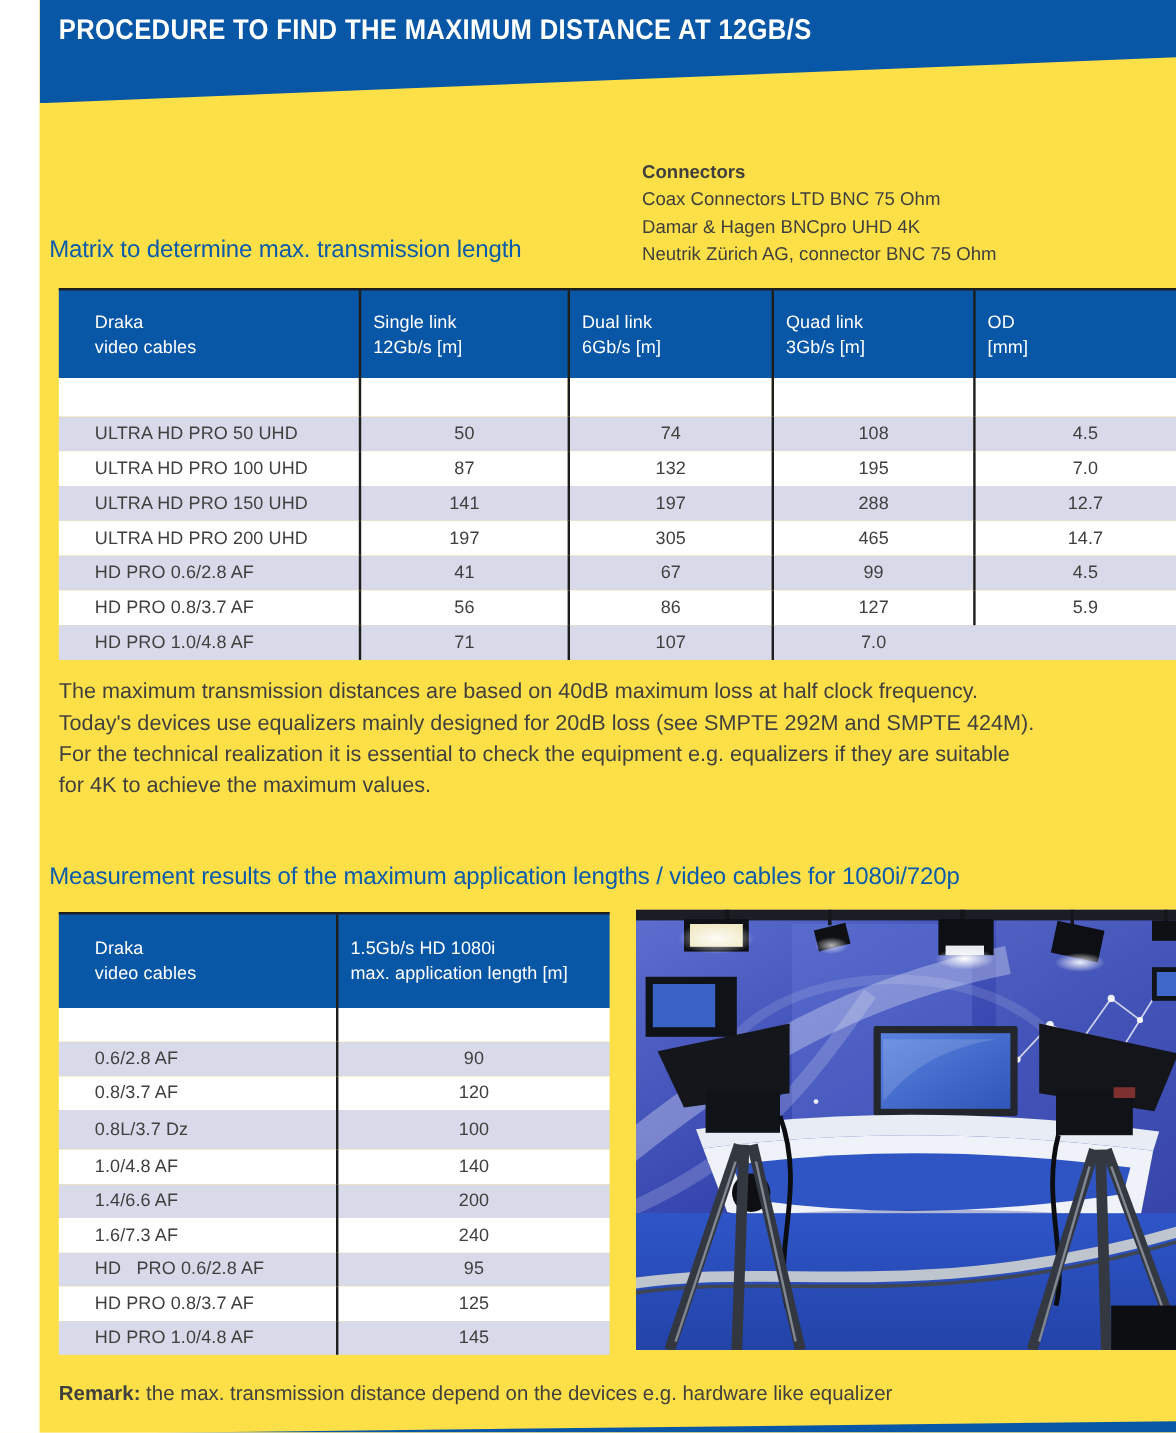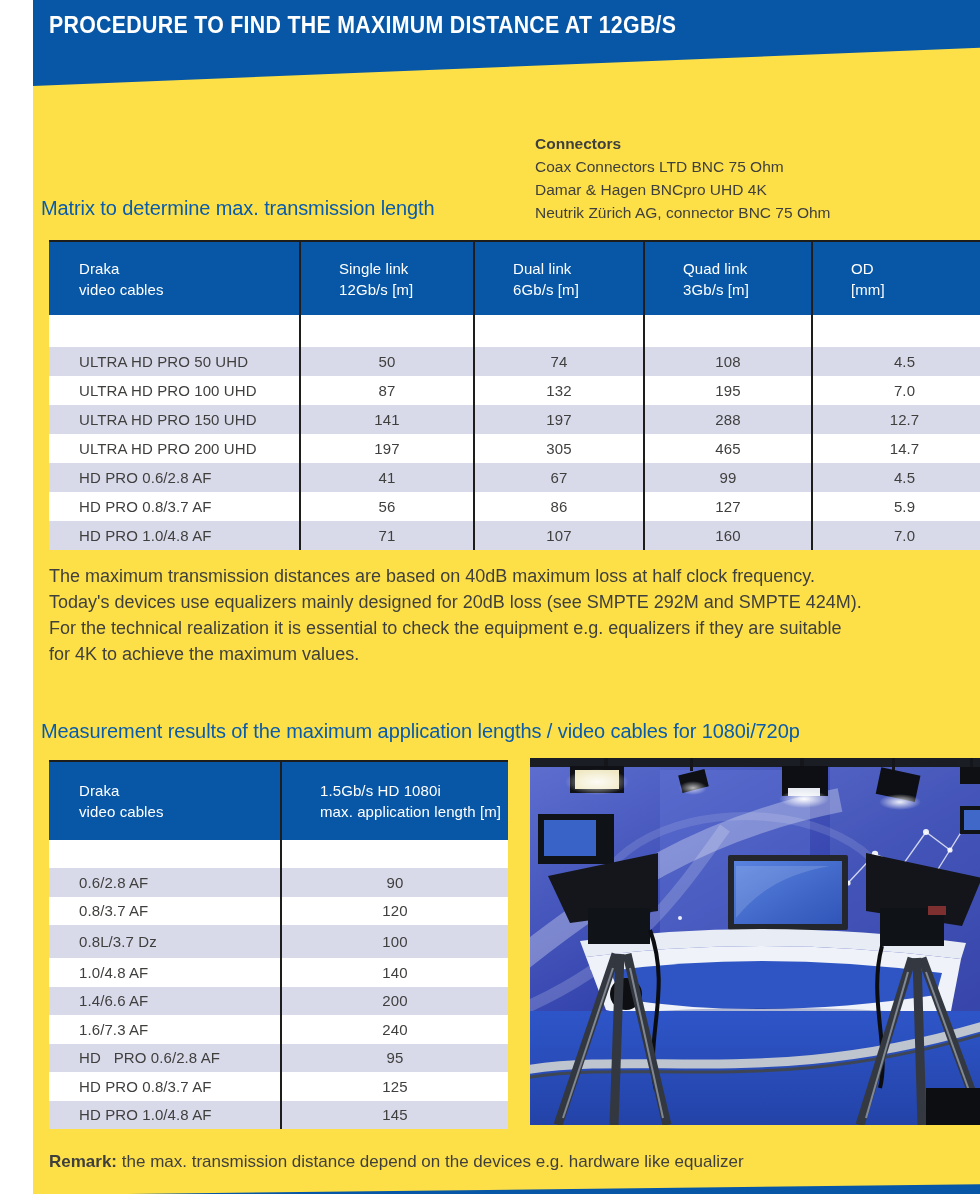--- a/index.html
+++ b/index.html
@@ -26,21 +26,21 @@
   #h1 { top:197px; }
   #h2 { top:720px; }
 
   
   .dtable { position:absolute; }
   #table1 { left:16px; top:240px; width:947px; }
   #table2 { left:16px; top:760px; width:459px; }
   .trow  { display:grid; }
   .thead { background: var(--blue,#0857A6); color:#fff; border-top:2px solid var(--divc,#1D1D1B); }
   .thead .tcell { display:flex; flex-direction:column; justify-content:center;
-            padding-left:38px; font-size:15px; line-height:21px; letter-spacing:.1px; }
+            padding-left:10px; font-size:15px; line-height:21px; letter-spacing:.1px; }
   .thead .tcell.first { padding-left:30px; }
   .tcell { border-left:2px solid var(--divc,#1D1D1B); min-width:0; }
   .tcell.first { border-left:none; }
   .tgap .tcell { background:#fff; }
   .tdata .tcell { display:flex; align-items:center; font-size:15px;
             color: var(--txt,#3F3F3E); letter-spacing:.1px; }
   .tdata .name { padding-left:30px; white-space:pre; }
   .tdata .num  { justify-content:center; }
   .trow.odd  { background: var(--lav,#D8DAEA); }
   .trow.even { background:#ffffff; }
@@ -147,21 +147,20 @@
         <div class="tcell name first">HD PRO 0.8/3.7 AF</div>
         <div class="tcell num">56</div>
         <div class="tcell num">86</div>
         <div class="tcell num">127</div>
         <div class="tcell num">5.9</div>
       </div>
       <div class="trow tdata odd" style="grid-template-columns: 250px 174px 170px 168px 185px; height: 29px;">
         <div class="tcell name first">HD PRO 1.0/4.8 AF</div>
         <div class="tcell num">71</div>
         <div class="tcell num">107</div>
-        <div class="tcell num">160</div>
         <div class="tcell num">7.0</div>
       </div>
     </div>
 
   <div class="para">
     <div>The maximum transmission distances are based on 40dB maximum loss at half clock frequency.</div>
     <div>Today's devices use equalizers mainly designed for 20dB loss (see SMPTE 292M and SMPTE 424M).</div>
     <div>For the technical realization it is essential to check the equipment e.g. equalizers if they are suitable</div>
     <div>for 4K to achieve the maximum values.</div>
   </div>

